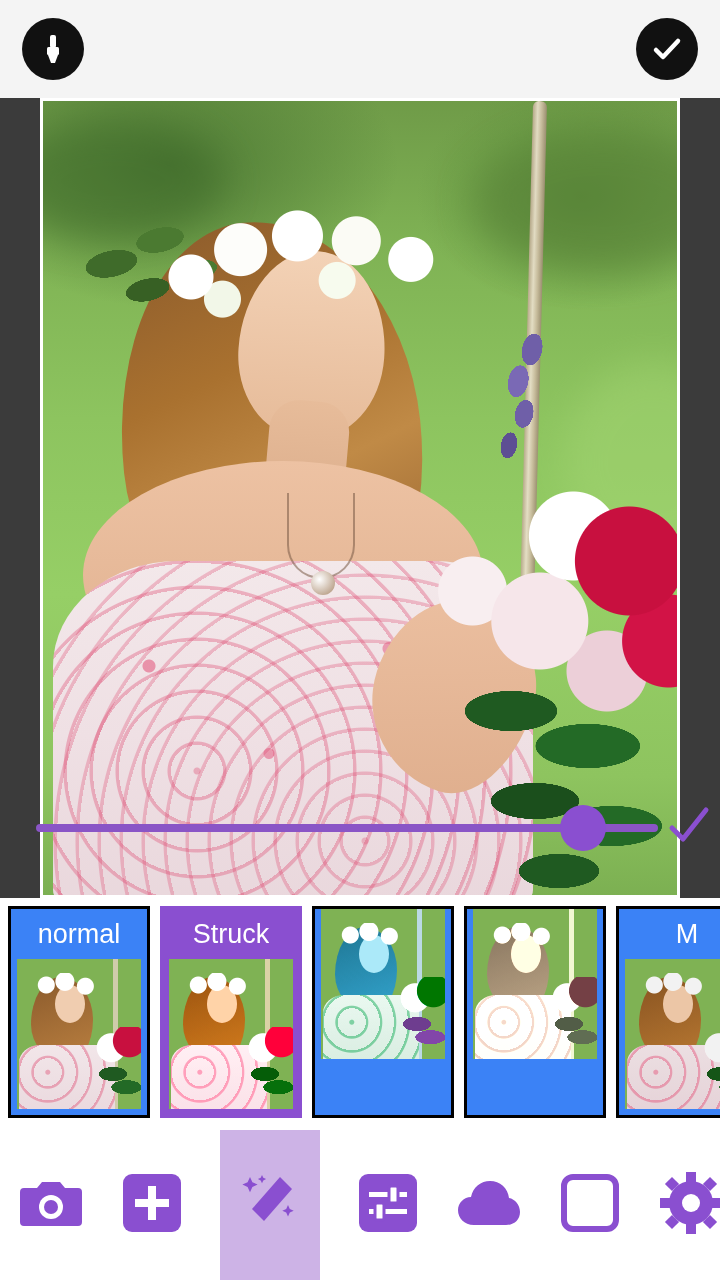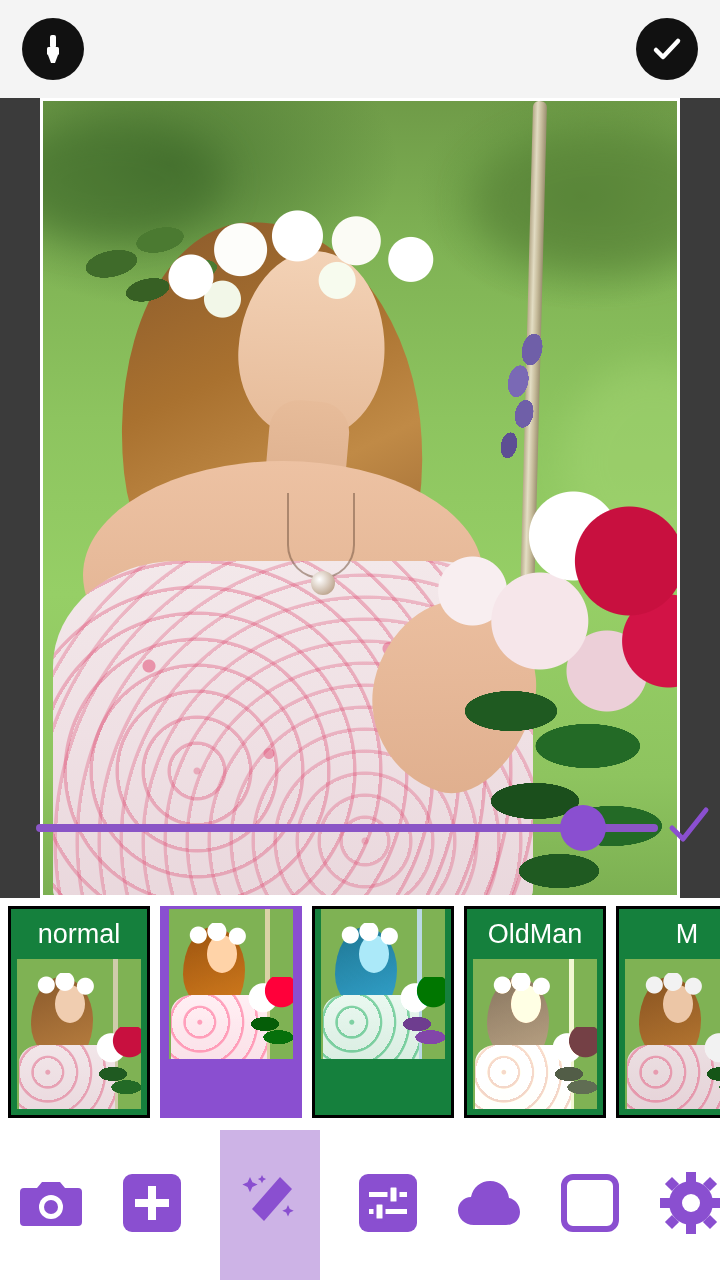--- a/index.html
+++ b/index.html
@@ -293,21 +293,21 @@
     display: flex;
     align-items: flex-start;
     padding: 8px 0 0 8px;
     box-sizing: border-box;
     overflow: hidden;
     gap: 10px;
   }
   .filter-item {
     width: 142px;
     flex: 0 0 auto;
-    background: #15803d;
+    background: #3b82f6;
     border: 3px solid #000000;
     box-sizing: border-box;
     display: flex;
     flex-direction: column;
     align-items: center;
     height: 212px;
   }
   .filter-item.selected {
     border-color: #8a4fd0;
     background: #8a4fd0;
@@ -438,20 +438,21 @@
             <div class="t-face"></div>
           <div class="t-crown"></div>
             <div class="t-dress"></div>
             <div class="t-stem"></div>
             <div class="t-bouquet"></div>
         </div>
       </div>
     </div>
 
     <div class="filter-item selected">
+      <div class="filter-label">Struck</div>
       <div class="filter-thumb">
         <div class="thumb-inner fx-struck">
           <div class="t-rope"></div>
             <div class="t-hair"></div>
             <div class="t-face"></div>
           <div class="t-crown"></div>
             <div class="t-dress"></div>
             <div class="t-stem"></div>
             <div class="t-bouquet"></div>
         </div>
@@ -466,21 +467,20 @@
             <div class="t-face"></div>
           <div class="t-crown"></div>
             <div class="t-dress"></div>
             <div class="t-stem"></div>
             <div class="t-bouquet"></div>
         </div>
       </div>
     </div>
 
     <div class="filter-item">
-      <div class="filter-label">OldMan</div>
       <div class="filter-thumb">
         <div class="thumb-inner fx-oldman">
           <div class="t-rope"></div>
             <div class="t-hair"></div>
             <div class="t-face"></div>
           <div class="t-crown"></div>
             <div class="t-dress"></div>
             <div class="t-stem"></div>
             <div class="t-bouquet"></div>
         </div>

